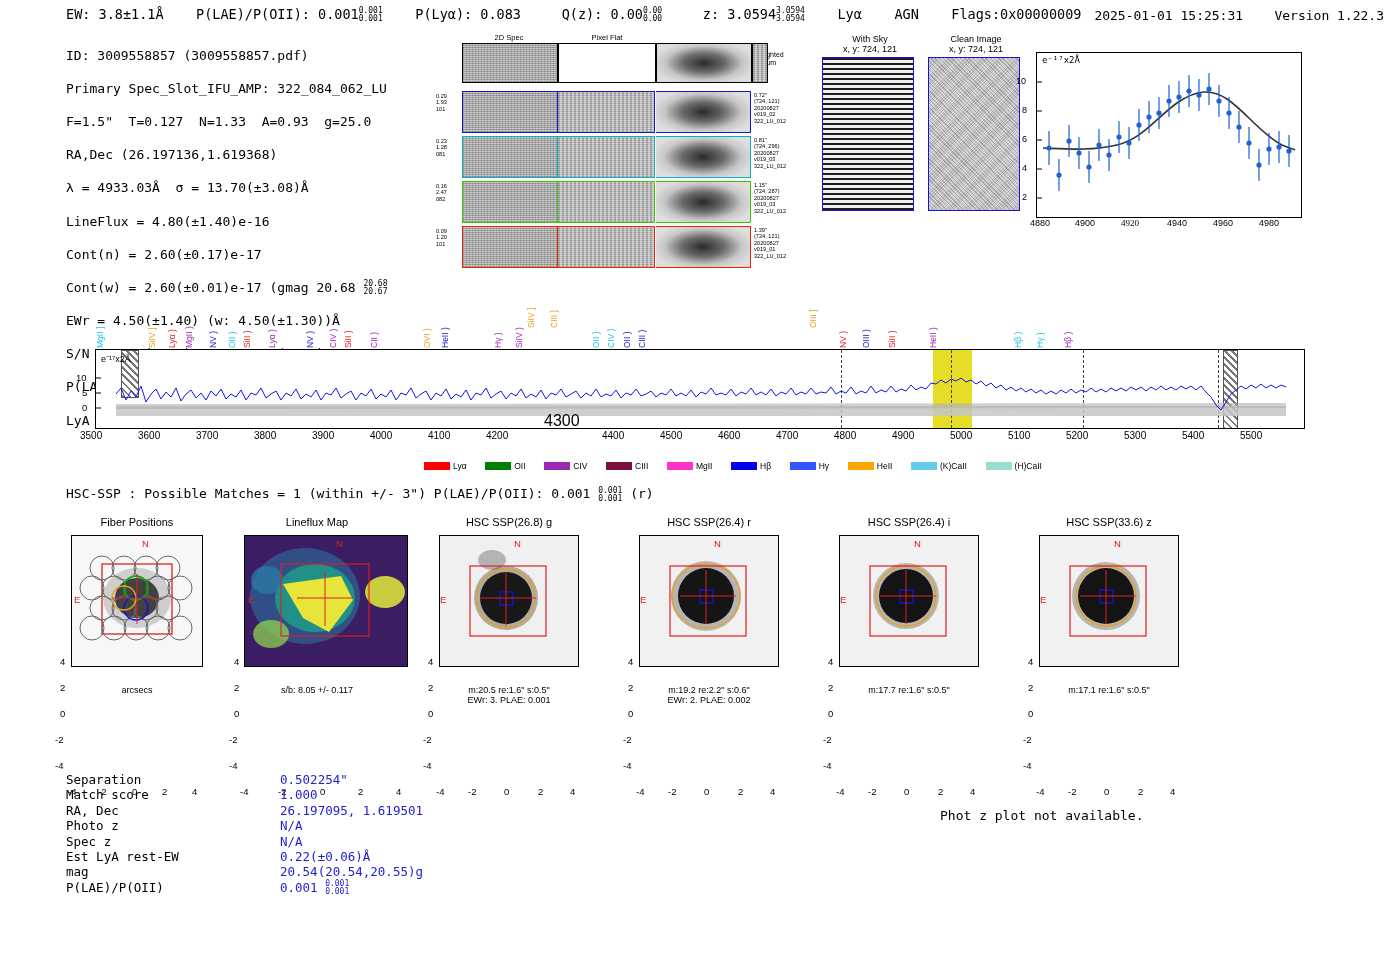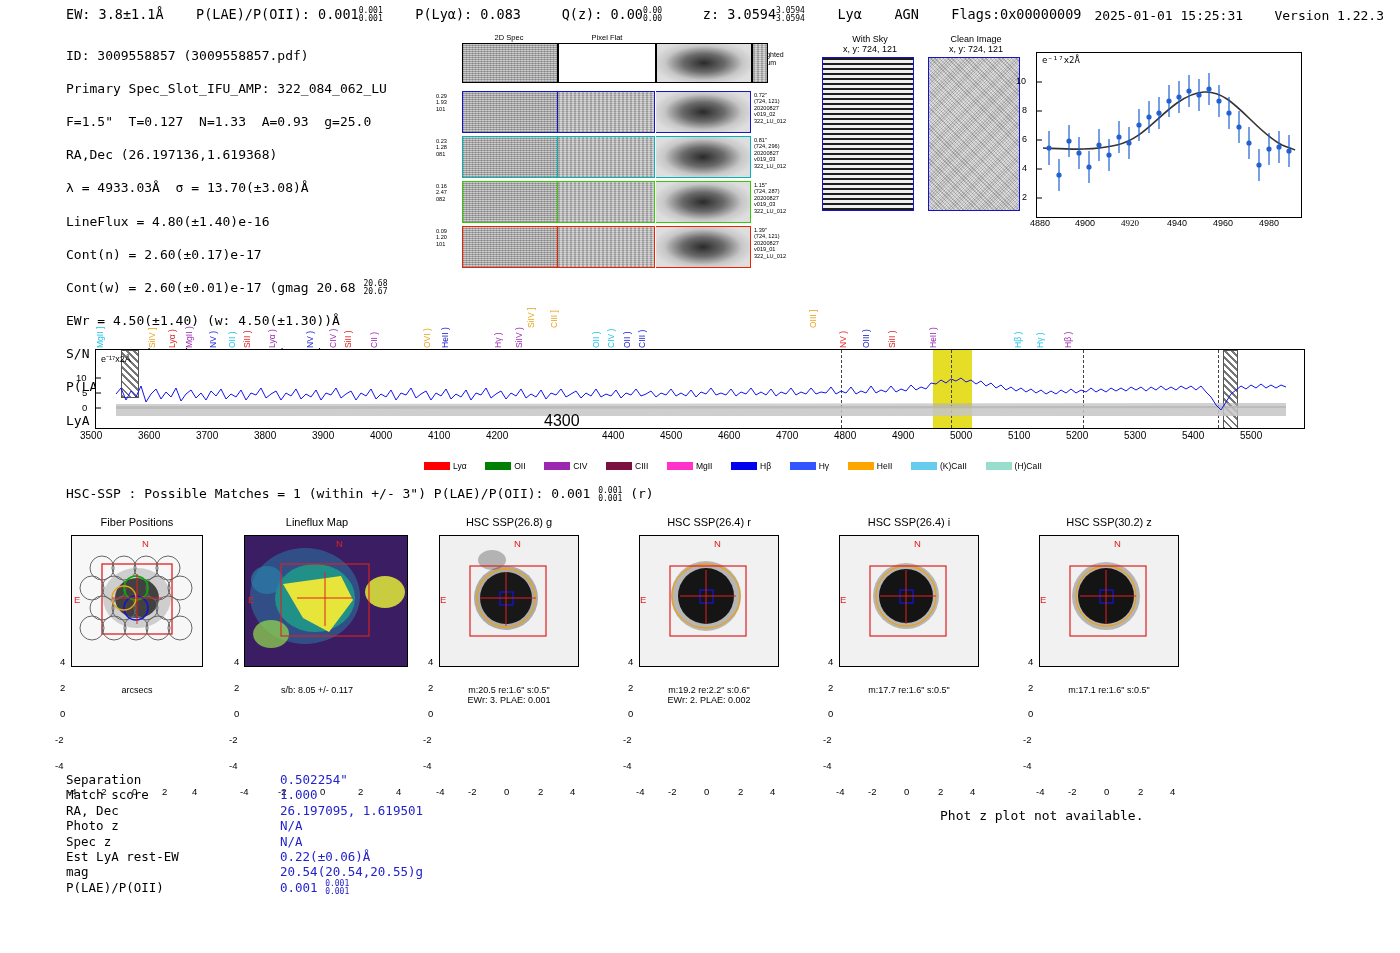--- a/index.html
+++ b/index.html
@@ -544,21 +544,21 @@
   <div class="axn" style="left:-11px;top:218px;">-2</div>
   <div class="axn" style="left:-11px;top:244px;">-4</div>
   <div class="axn" style="left:2px;top:270px;">-4</div>
   <div class="axn" style="left:34px;top:270px;">-2</div>
   <div class="axn" style="left:70px;top:270px;">0</div>
   <div class="axn" style="left:104px;top:270px;">2</div>
   <div class="axn" style="left:136px;top:270px;">4</div>
 </div>
 
 <div class="abs" style="left:1034px;top:516px;width:150px;">
-  <div class="thumb-title">HSC SSP(30.2) z</div>
+  <div class="thumb-title">HSC SSP(33.6) z</div>
   <div class="thumb-box" style="width:138px;height:130px;margin:7px auto 0 auto;background:#f2f2f2;">
     <svg width="138" height="130" viewBox="0 0 138 130">
       <rect width="138" height="130" fill="#f1f1f1"></rect>
       <circle cx="66" cy="60" r="28" fill="#0b0b0b"></circle>
       <circle cx="66" cy="60" r="34" fill="#2a2a2a" opacity=".3"></circle>
       <circle cx="66" cy="60" r="30" fill="none" stroke="#e8a21a" stroke-width="1.3"></circle>
       <rect x="30" y="30" width="76" height="70" fill="none" stroke="#e02020" stroke-width="1.2"></rect>
       <rect x="60" y="54" width="13" height="13" fill="none" stroke="#1414d0" stroke-width="1.3"></rect>
       <line x1="40" y1="60" x2="96" y2="60" stroke="#e02020" stroke-width="1"></line>
       <line x1="66" y1="34" x2="66" y2="88" stroke="#e02020" stroke-width="1"></line>

